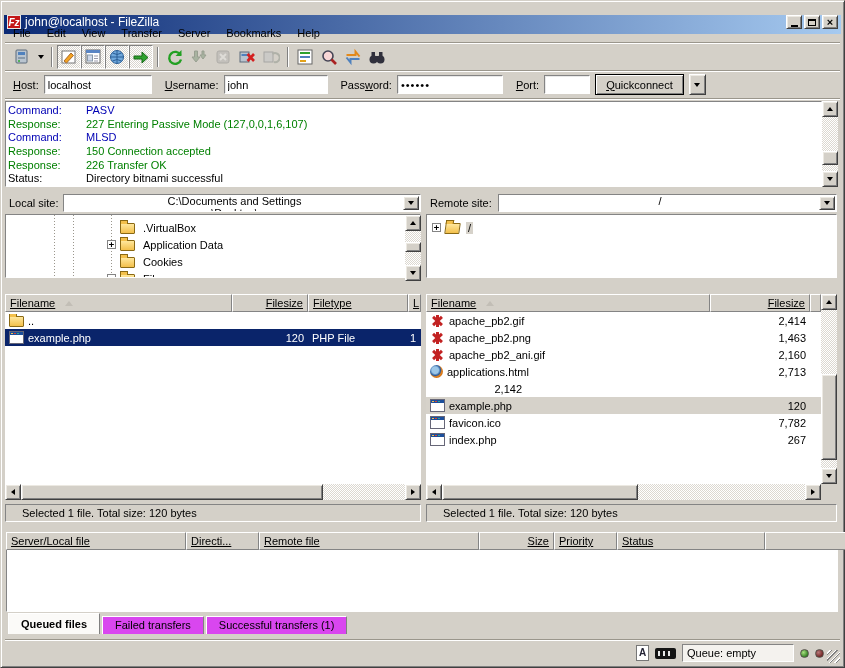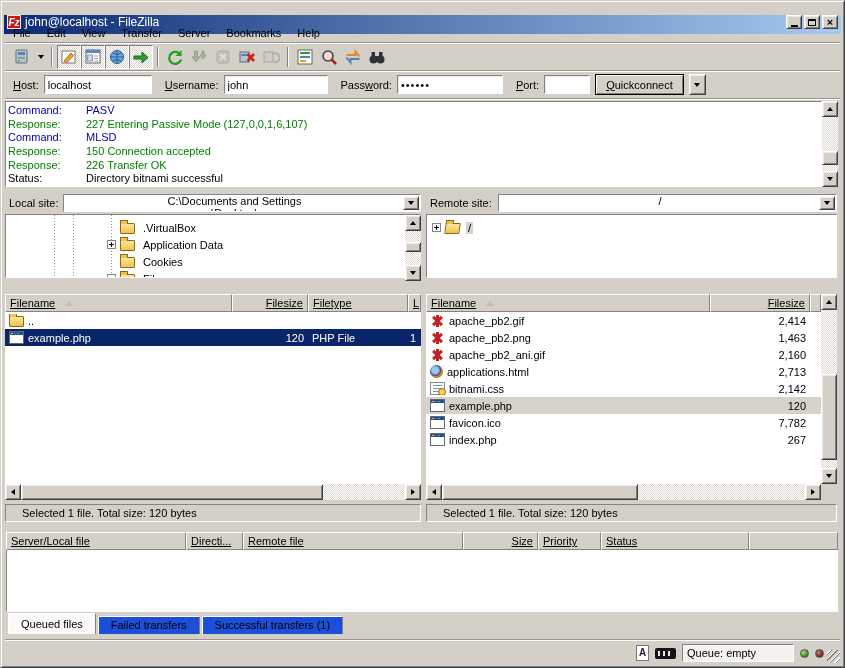--- a/index.html
+++ b/index.html
@@ -111,23 +111,23 @@
   .fcell.num { justify-content:flex-end; }
   .frow.sel { background:#0a246a; color:#fff; }
   .frow.gsel { background:#d6d2ca; }
   .pane-status { position:absolute; top:503px; height:18px; border:1px solid; border-color:#848484 #fff #fff #848484;
                  display:flex; align-items:center; padding:0 16px; background:#d4d0c8; white-space:nowrap; }
   
   .qheader { position:absolute; top:531px; height:18px; display:flex; left:5px; }
   .qbody { position:absolute; left:5px; top:549px; width:832px; height:62px; background:#fff;
            border:1px solid; border-color:#848484 #fff #fff #848484; border-top:none; }
   .tabs { position:absolute; left:7px; top:612px; height:21px; display:flex; align-items:flex-end; gap:2px; }
-  .tab { height:18px; padding:2px 12px; background:#1d4ed8; border:1px solid; border-color:#fff #808080 #808080 #fff;
+  .tab { height:18px; padding:2px 12px; background:#d946ef; border:1px solid; border-color:#fff #808080 #808080 #fff;
          border-bottom:none; white-space:nowrap; }
-  .tab.active { height:21px; background:#fbfaf8; font-weight:normal; padding-top:4px; }
+  .tab.active { height:21px; background:#fbfaf8; font-weight:bold; padding-top:4px; }
   
   .statusbar { position:absolute; left:4px; right:4px; top:641px; height:22px; display:flex; align-items:center;
                justify-content:flex-end; gap:6px; padding-right:16px; }
   .doc-a { width:13px; height:16px; background:#fff; border:1px solid #777; font:bold 10px/14px "Liberation Sans",sans-serif;
            text-align:center; color:#223; }
   .ind-badge { width:21px; height:11px; background:#141414; border-radius:2px;
                background-image:linear-gradient(90deg,transparent 3px,#e8e8e8 3px 5px,transparent 5px 8px,#e8e8e8 8px 10px,transparent 10px 13px,#e8e8e8 13px 15px,transparent 15px);
                background-size:100% 5px; background-position:0 3px; background-repeat:no-repeat; }
   .q-panel { width:112px; height:18px; background:#f4f2ee; border:1px solid; border-color:#848484 #fff #fff #848484;
              display:flex; align-items:center; padding:0 4px; }
@@ -495,24 +495,20 @@
     <div class="frow">
       <div class="fcell" style="width:284px">
           <span class="fi" data-icon="firefox"></span>
           <span>applications.html</span>
         </div>
       <div class="fcell num" style="width:100px">
           <span>2,713</span>
         </div>
     </div>
     <div class="frow">
-      <div class="fcell" style="width:284px">
-          <span class="fi" data-icon="css-doc"></span>
-          <span>bitnami.css</span>
-        </div>
       <div class="fcell num" style="width:100px">
           <span>2,142</span>
         </div>
     </div>
     <div class="frow gsel">
       <div class="fcell" style="width:284px">
           <span class="fi" data-icon="app-window"></span>
           <span>example.php</span>
         </div>
       <div class="fcell num" style="width:100px">
@@ -559,21 +555,21 @@
       </div>
   </div>
   <div class="pane-status" style="left:425px; width:411px">
       <span>Selected 1 file. Total size: 120 bytes</span>
     </div>
 
   <div class="qheader">
     <div class="hcell" style="width:180px">
         <span>Server/Local file</span>
       </div>
-    <div class="hcell" style="width:57px">
+    <div class="hcell" style="width:73px">
         <span>Directi...</span>
       </div>
     <div class="hcell" style="width:220px">
         <span>Remote file</span>
       </div>
     <div class="hcell num" style="width:75px">
         <span>Size</span>
       </div>
     <div class="hcell" style="width:63px">
         <span>Priority</span>

